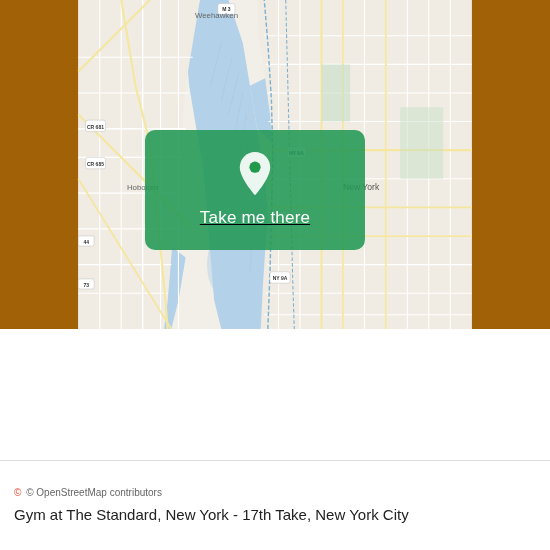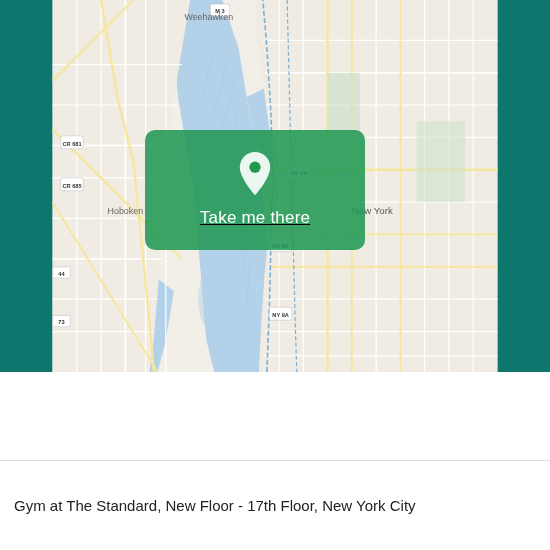--- a/index.html
+++ b/index.html
@@ -7,24 +7,24 @@
     body {
       width: 550px;
       height: 550px;
       overflow: hidden;
       font-family: Arial, sans-serif;
       position: relative;
     }
 
     #map-container {
       width: 550px;
-      height: 372px;
+      height: 329px;
       position: relative;
       overflow: hidden;
-      background-color: #0f766e;
+      background-color: #a16207;
     }
 
     
     #map-svg {
       width: 100%;
       height: 100%;
       position: absolute;
       top: 0; left: 0;
     }
 
@@ -232,15 +232,19 @@
     <svg id="location-pin-icon" viewBox="0 0 48 60" xmlns="http://www.w3.org/2000/svg">
       <path d="M24 0 C13.5 0 5 8.5 5 19 C5 33 24 54 24 54 C24 54 43 33 43 19 C43 8.5 34.5 0 24 0Z" fill="white" opacity="0.9"></path>
       <circle cx="24" cy="19" r="7" fill="#22994A"></circle>
     </svg>
     <span id="take-me-there-label">Take me there</span>
   </div>
 </div>
 
 <div id="bottom-bar">
   <div id="bottom-text-block">
-    <div id="location-title">Gym at The Standard, New Floor - 17th Floor, New York City</div>
+    <div id="osm-credit">
+      <span id="osm-icon">©</span>
+      <span>© OpenStreetMap contributors</span>
+    </div>
+    <div id="location-title">Gym at The Standard, New York - 17th Take, New York City</div>
   </div>
 </div>
 
 </body></html>

